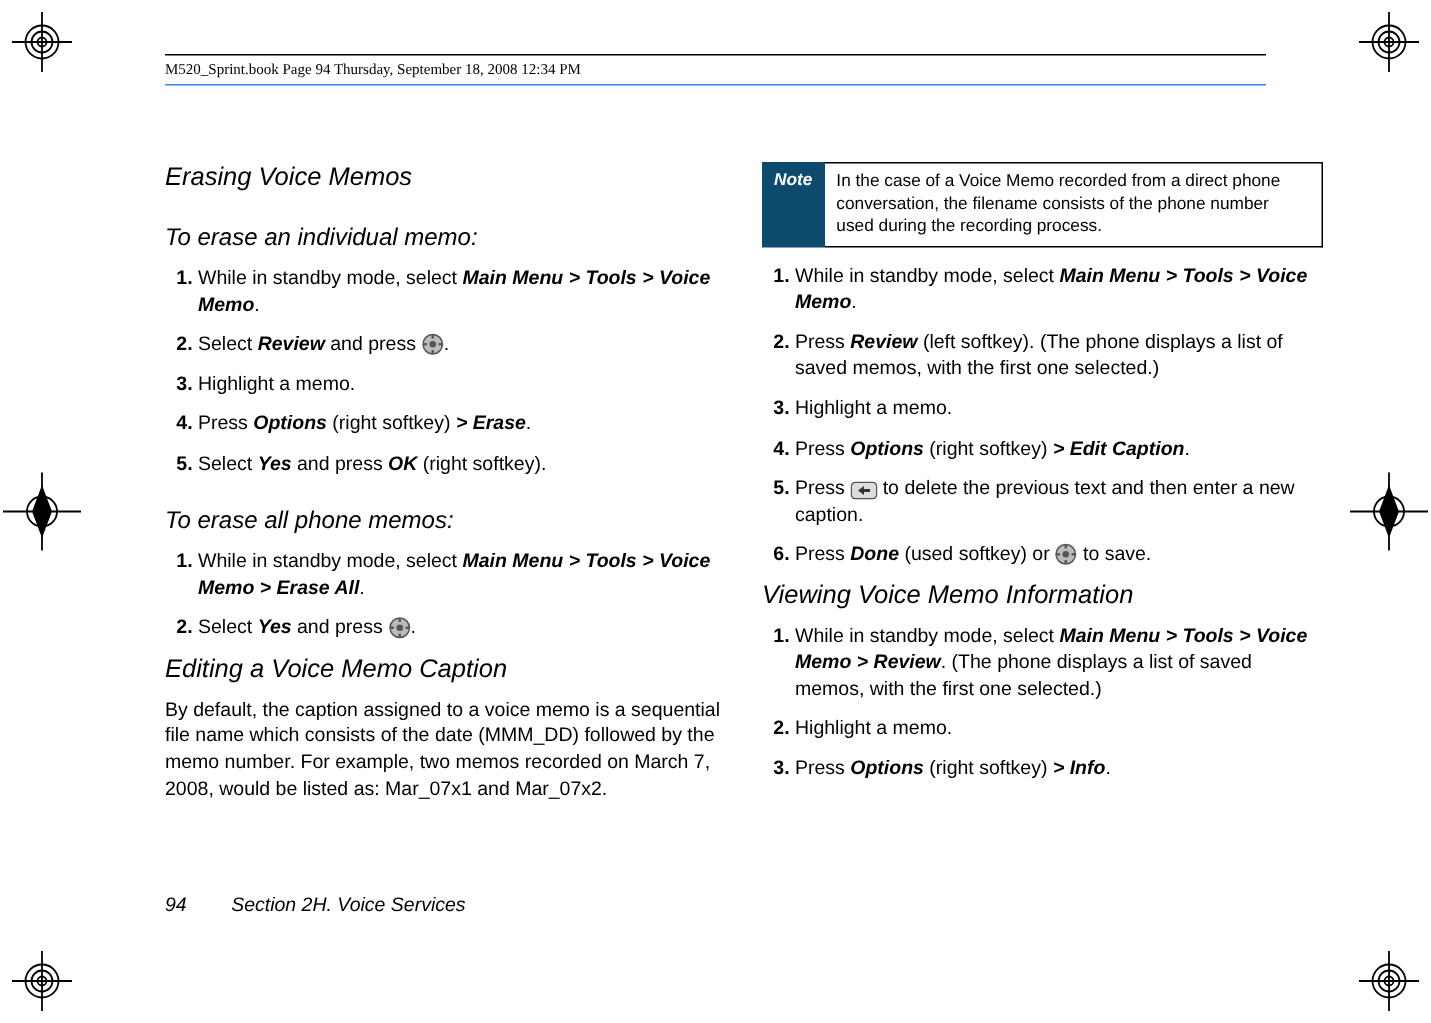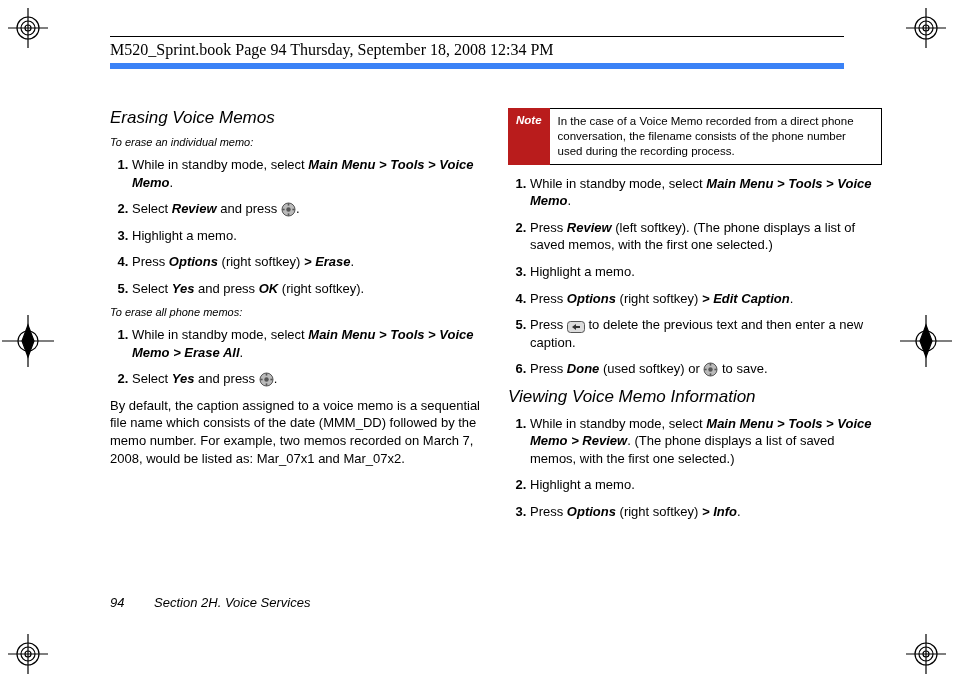--- a/index.html
+++ b/index.html
@@ -29,24 +29,24 @@
     width: 56px;
     height: 56px;
   }
   .reg-ml { left: 0; top: 50%; transform: translateY(-50%); }
   .reg-mr { right: 0; top: 50%; transform: translateY(-50%); }
   .header-line {
     position: absolute;
     top: 36px;
     left: 110px;
     right: 110px;
-    font-size: 16px;
+    font-size: 10px;
     font-family: "Times New Roman", serif;
     border-top: 1px solid #000;
-    border-bottom: 6px solid #3b82f6;
+    border-bottom: 1px solid #3b82f6;
     padding: 4px 0;
   }
   .page-content {
     position: absolute;
     top: 108px;
     left: 110px;
     right: 72px;
     bottom: 60px;
     display: flex;
     gap: 24px;
@@ -57,22 +57,22 @@
   }
   h2.section {
     font-style: italic;
     font-weight: normal;
     font-size: 17px;
     margin: 0 0 8px 0;
     font-family: Arial, Helvetica, sans-serif;
   }
   .subhead {
     font-style: italic;
-    font-size: 11px;
-    margin: 8px 0 8px 0;
+    font-size: 16px;
+    margin: 22px 0 8px 0;
   }
   ol {
     margin: 4px 0 6px 0;
     padding-left: 22px;
   }
   ol li {
     margin-bottom: 9px;
     line-height: 1.35;
   }
   ol li::marker {
@@ -82,21 +82,21 @@
   .para {
     margin: 6px 0 10px 0;
     line-height: 1.35;
   }
   .note-box {
     display: flex;
     margin-bottom: 10px;
     font-size: 11.5px;
   }
   .note-label {
-    background: #b91c1c;
+    background: #0c4a6e;
     color: #fff;
     font-style: italic;
     font-weight: bold;
     padding: 6px 8px;
     flex: 0 0 auto;
     display: flex;
     align-items: flex-start;
   }
   .note-text {
     border: 1px solid #000;
@@ -235,20 +235,21 @@
         <span class="icon-nav"><svg viewBox="0 0 15 15">
               <circle cx="7.5" cy="7.5" r="6.5" fill="#bbb" stroke="#555"></circle>
               <circle cx="7.5" cy="7.5" r="2.2" fill="#555"></circle>
               <rect x="6.7" y="1.2" width="1.6" height="2.4" fill="#555"></rect>
               <rect x="6.7" y="11.4" width="1.6" height="2.4" fill="#555"></rect>
               <rect x="1.2" y="6.7" width="2.4" height="1.6" fill="#555"></rect>
               <rect x="11.4" y="6.7" width="2.4" height="1.6" fill="#555"></rect>
             </svg></span><span>.</span>
       </li>
     </ol>
+    <h2 class="section">Editing a Voice Memo Caption</h2>
     <div class="para">By default, the caption assigned to a voice memo is a sequential file name which consists of the date (MMM_DD) followed by the memo number. For example, two memos recorded on March 7, 2008, would be listed as: Mar_07x1 and Mar_07x2.</div>
   </div>
 
   <div class="col">
     <div class="note-box">
       <div class="note-label">Note</div>
       <div class="note-text">In the case of a Voice Memo recorded from a direct phone conversation, the filename consists of the phone number used during the recording process.</div>
     </div>
     <ol>
       <li>

